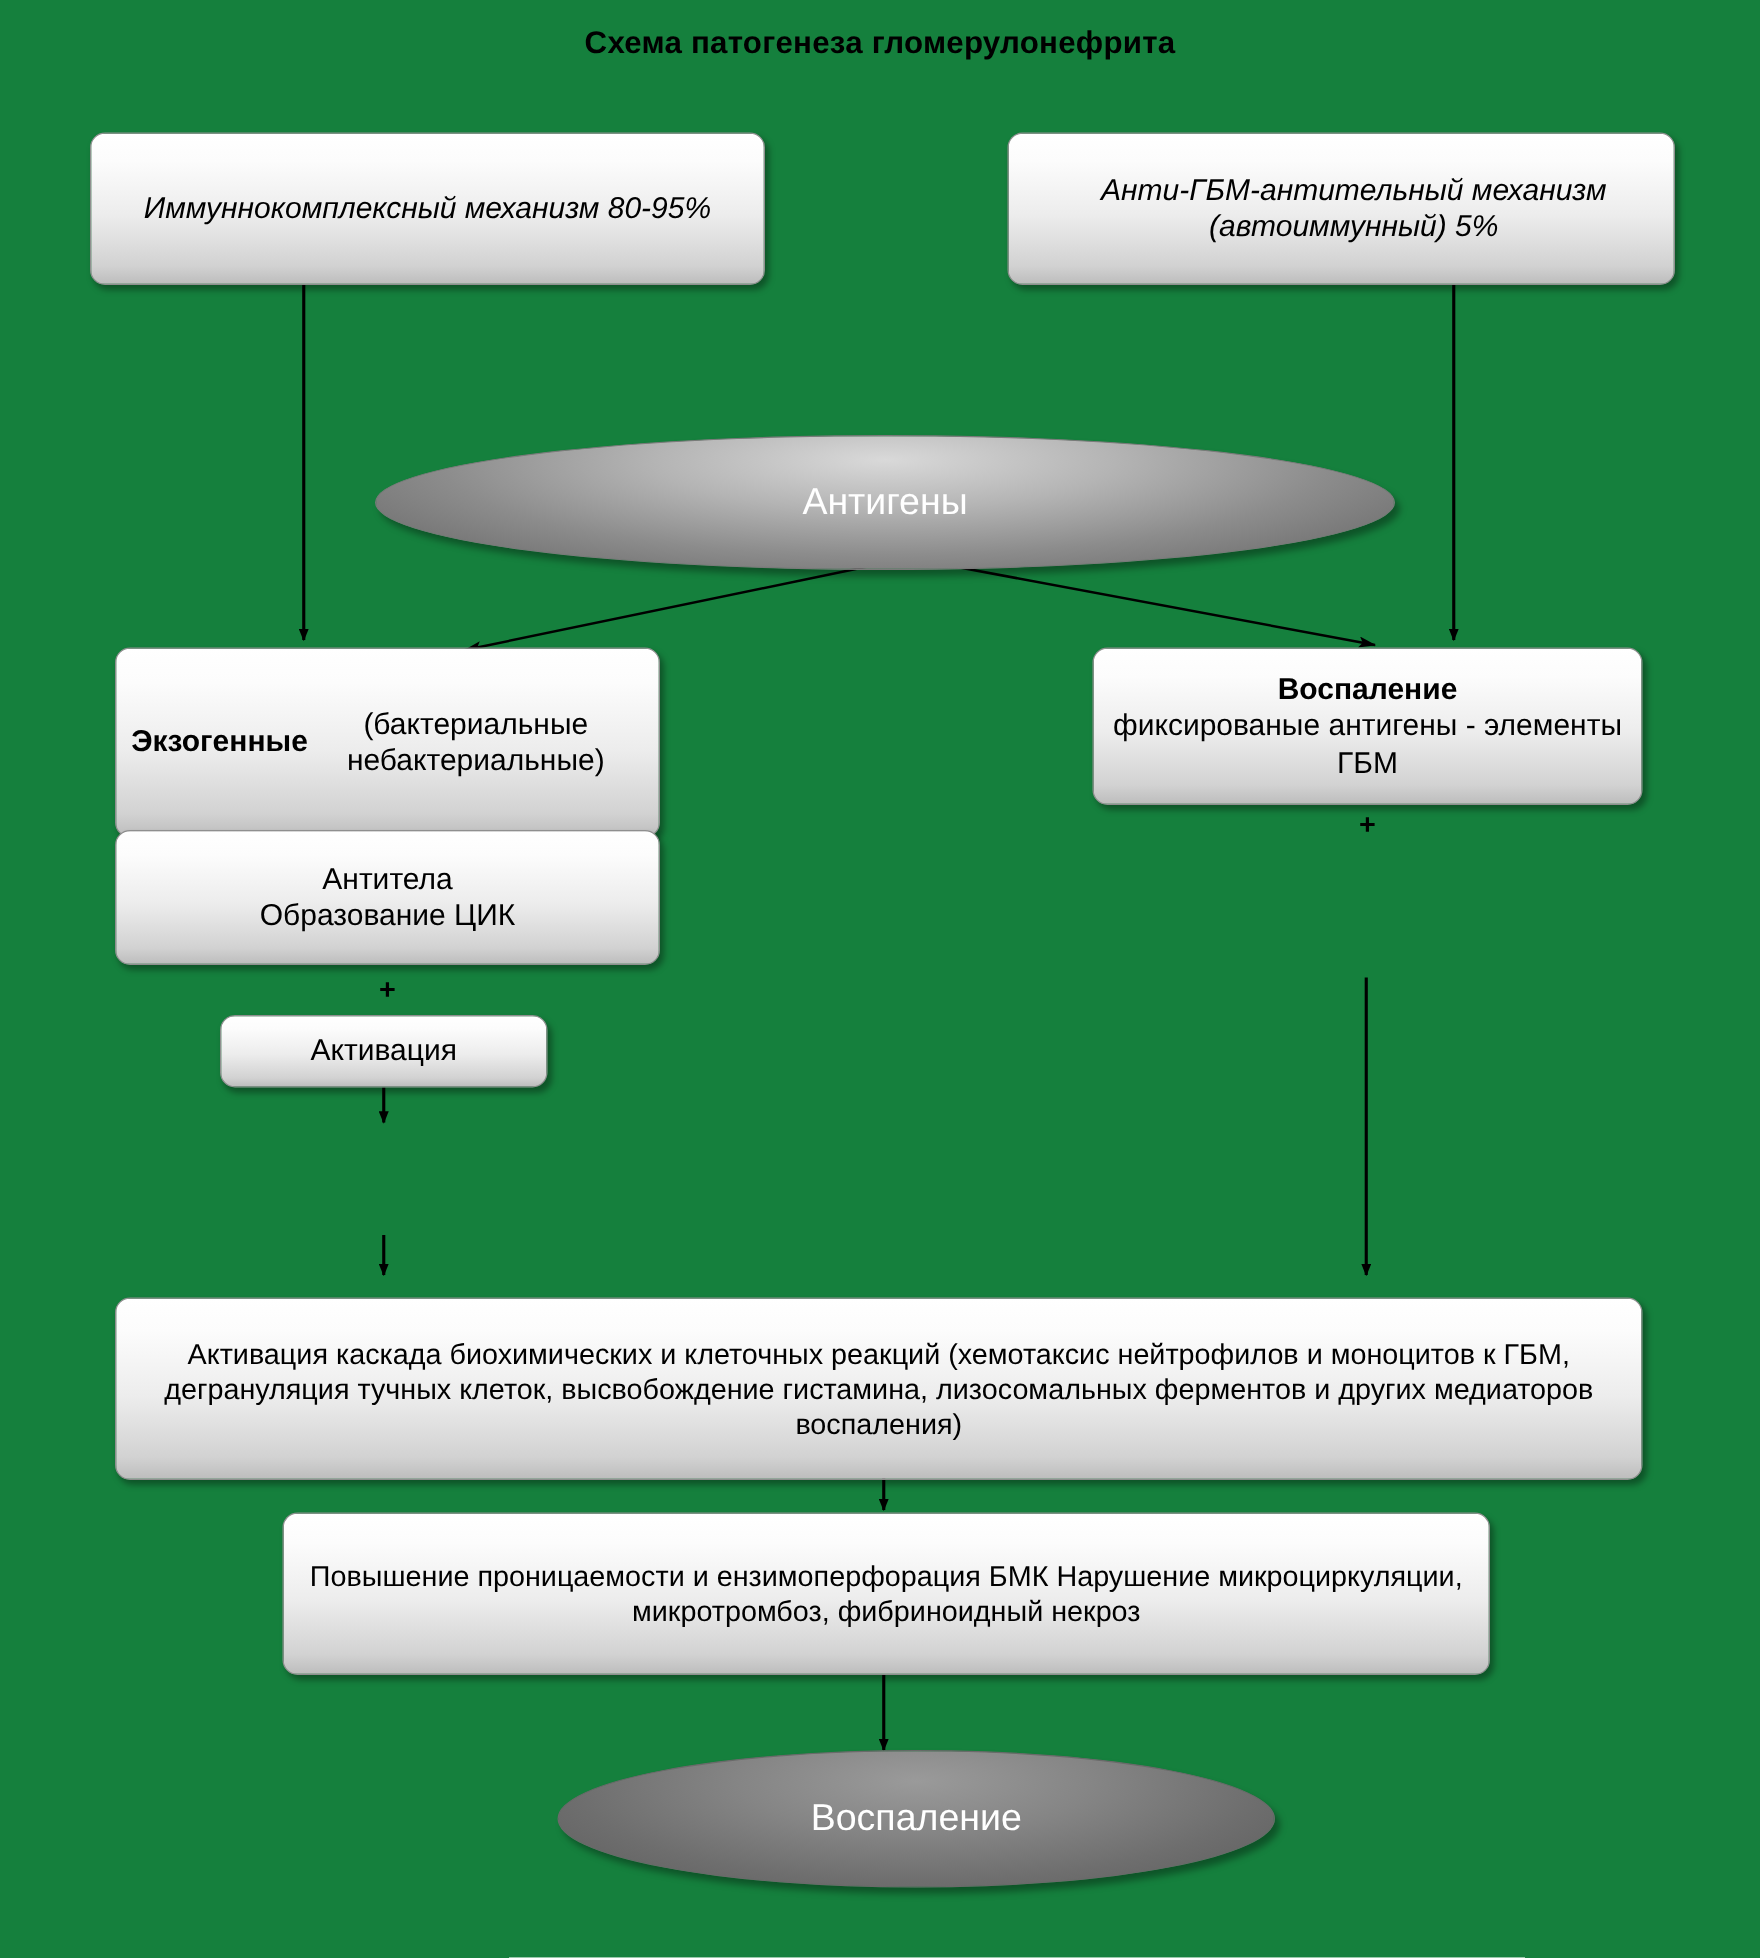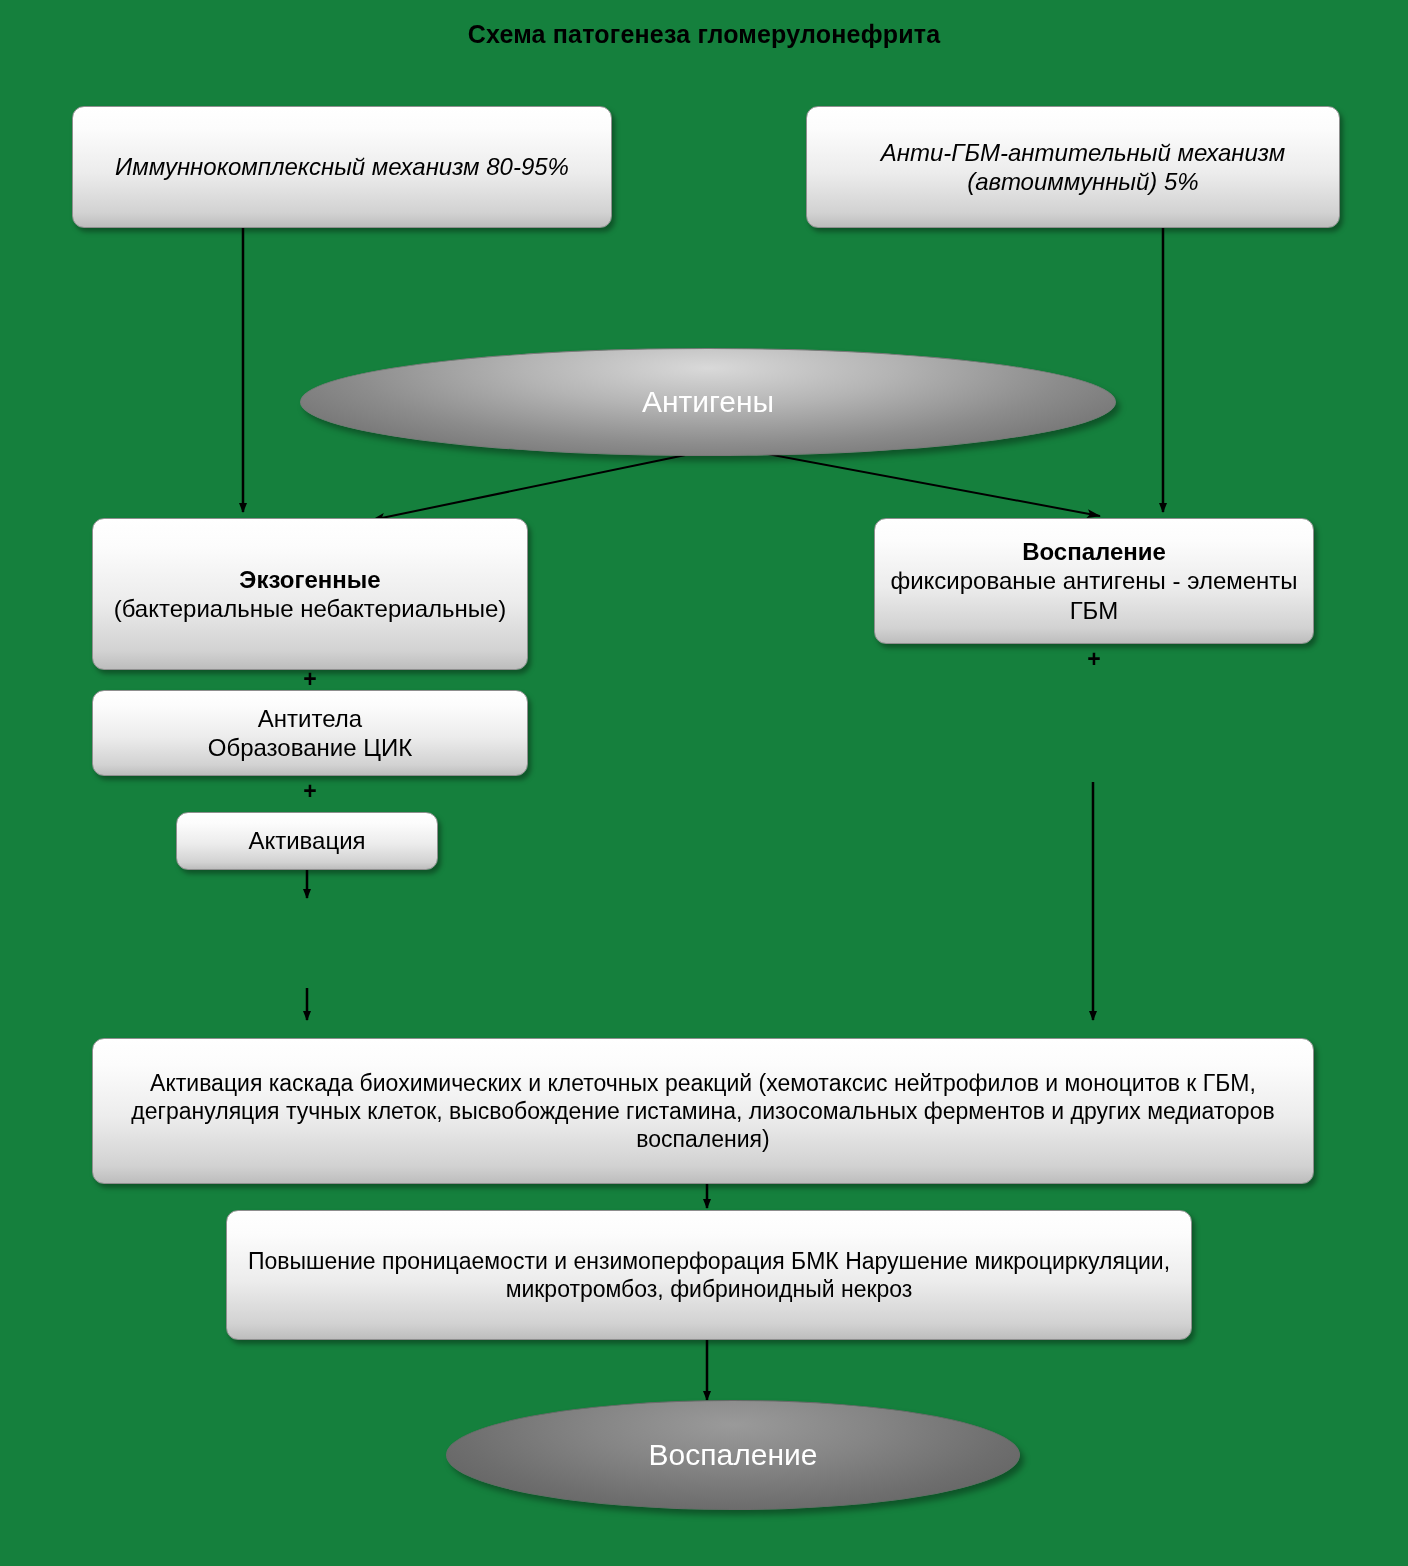--- a/index.html
+++ b/index.html
@@ -129,35 +129,35 @@
   </div>
 
   <div class="node italic" id="anti-gbm" style="left:806px; top:106px; width:534px; height:122px;padding-left:32px;">
     <p>Анти-ГБМ-антительный механизм (автоиммунный) 5%</p>
   </div>
 
   <div class="ellipse" id="antigens-ellipse" style="left:300px; top:348px; width:816px; height:108px;">
     <span>Антигены</span>
   </div>
 
-  <div class="node" id="exogenous" style="left:92px; top:518px; width:436px; height:152px; flex-direction:column;">
+  <div class="node" id="exogenous" style="left:92px; top:518px; width:436px; height:152px; flex-direction:row;">
     <p class="strong">Экзогенные</p>
     <p>(бактериальные небактериальные)</p>
   </div>
 
   <div class="node" id="endogenous" style="left:874px; top:518px; width:440px; height:126px; flex-direction:column;">
     <p class="strong">Воспаление</p>
     <p>фиксированые антигены - элементы ГБМ</p>
   </div>
 
   <div class="plus" style="left:92px; top:668px; width:436px;">+</div>
 
   <div class="plus" style="left:874px; top:648px; width:440px;">+</div>
 
-  <div class="node" id="antibodies" style="left:92px; top:690px; width:436px; height:86px; white-space:pre-line;">
+  <div class="node" id="antibodies" style="left:92px; top:664px; width:436px; height:108px; white-space:pre-line;">
     <p>Антитела
 Образование ЦИК</p>
   </div>
 
 
   <div class="plus" style="left:92px; top:780px; width:436px;">+</div>
 
   <div class="node" id="complement" style="left:176px; top:812px; width:262px; height:58px;">
     <p>Активация</p>
   </div>

